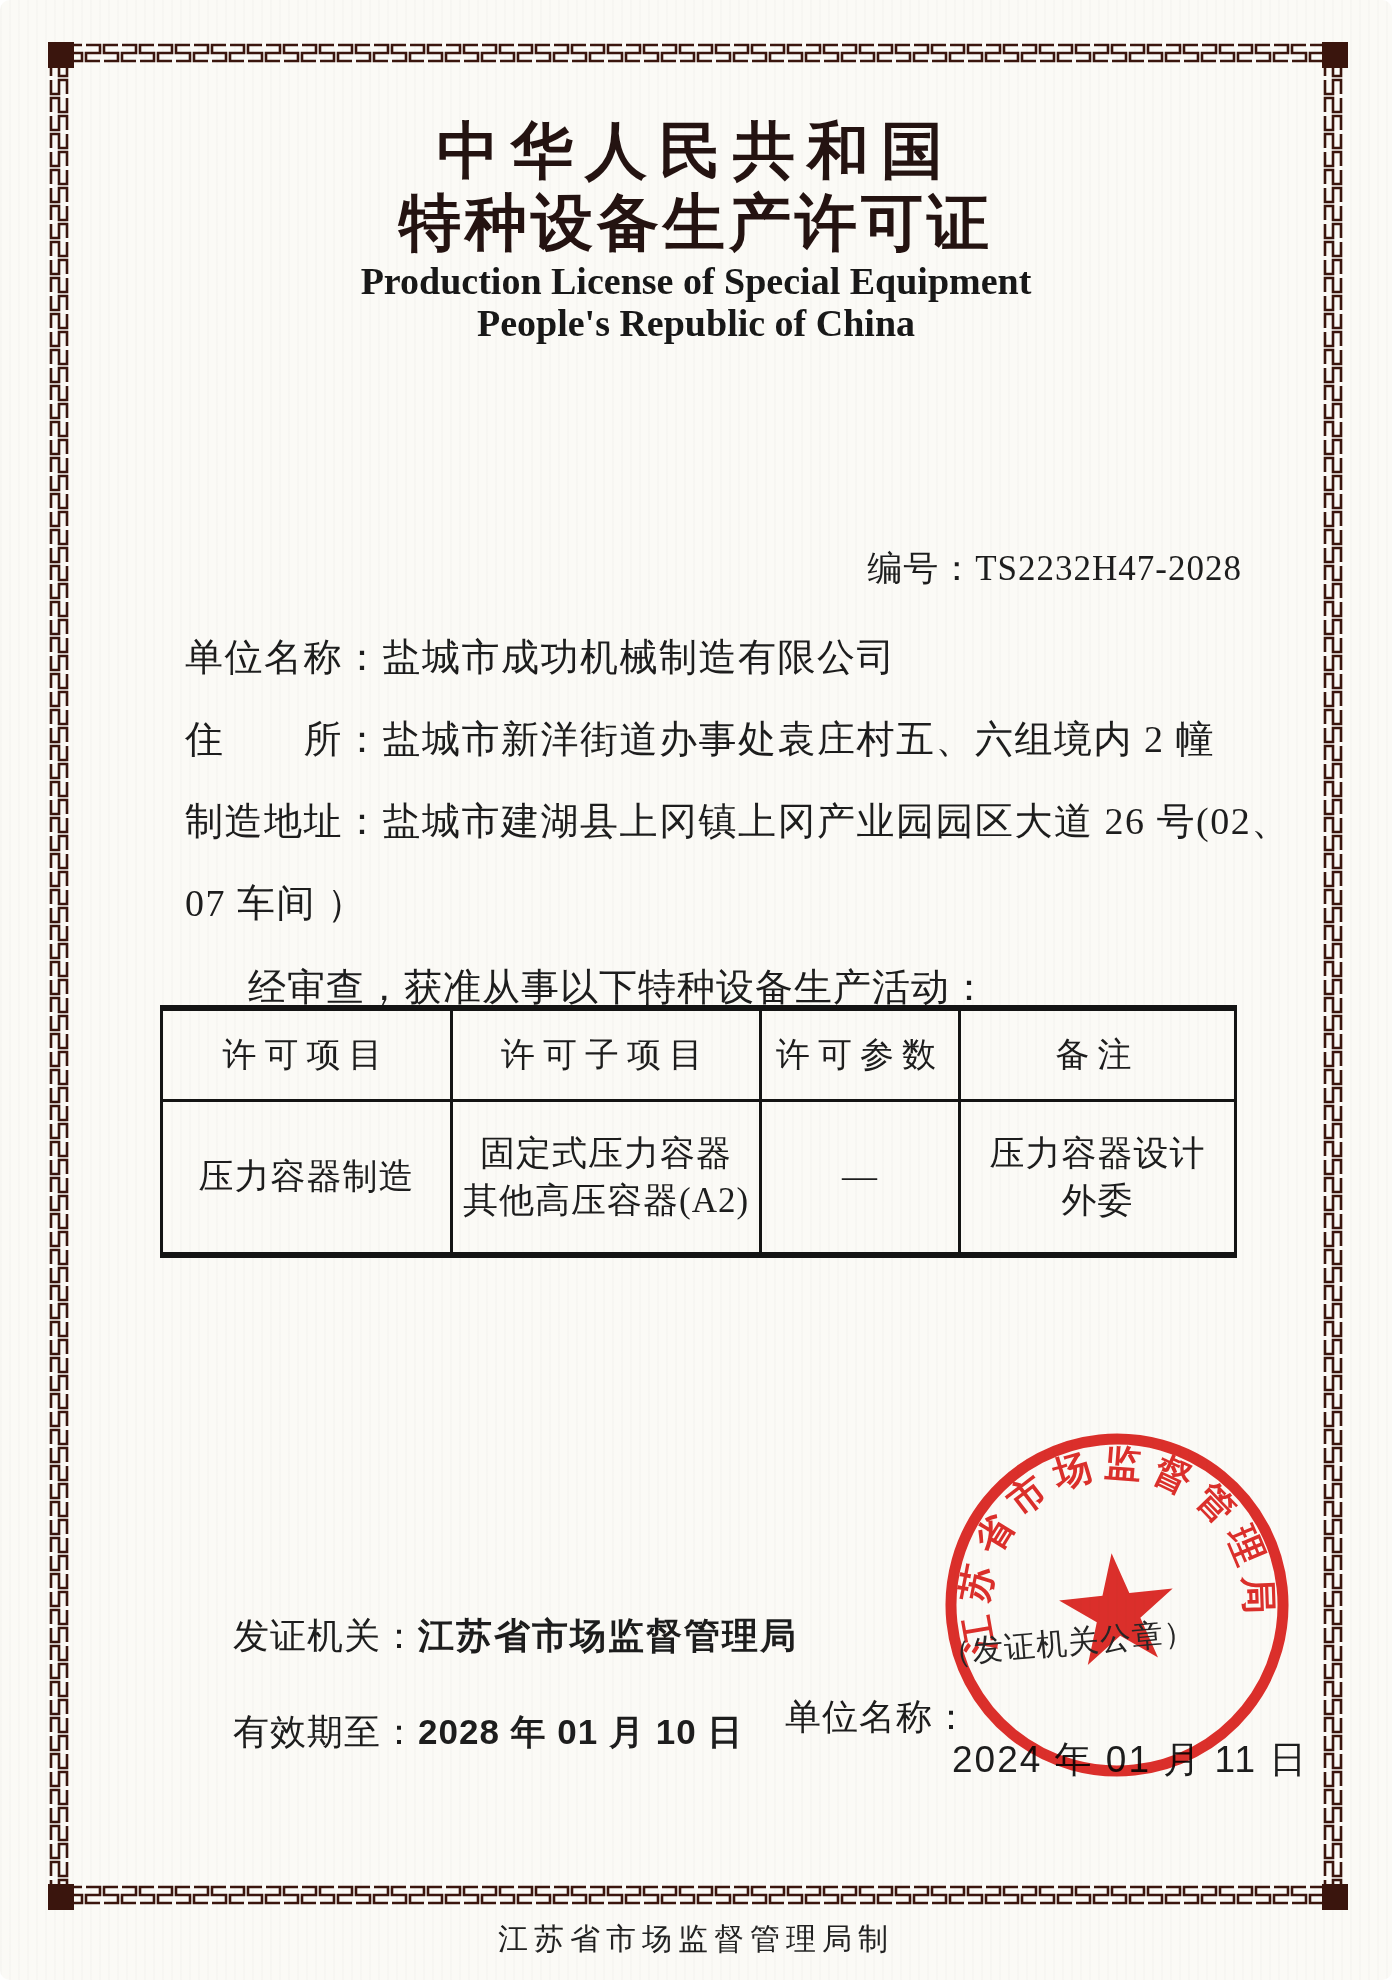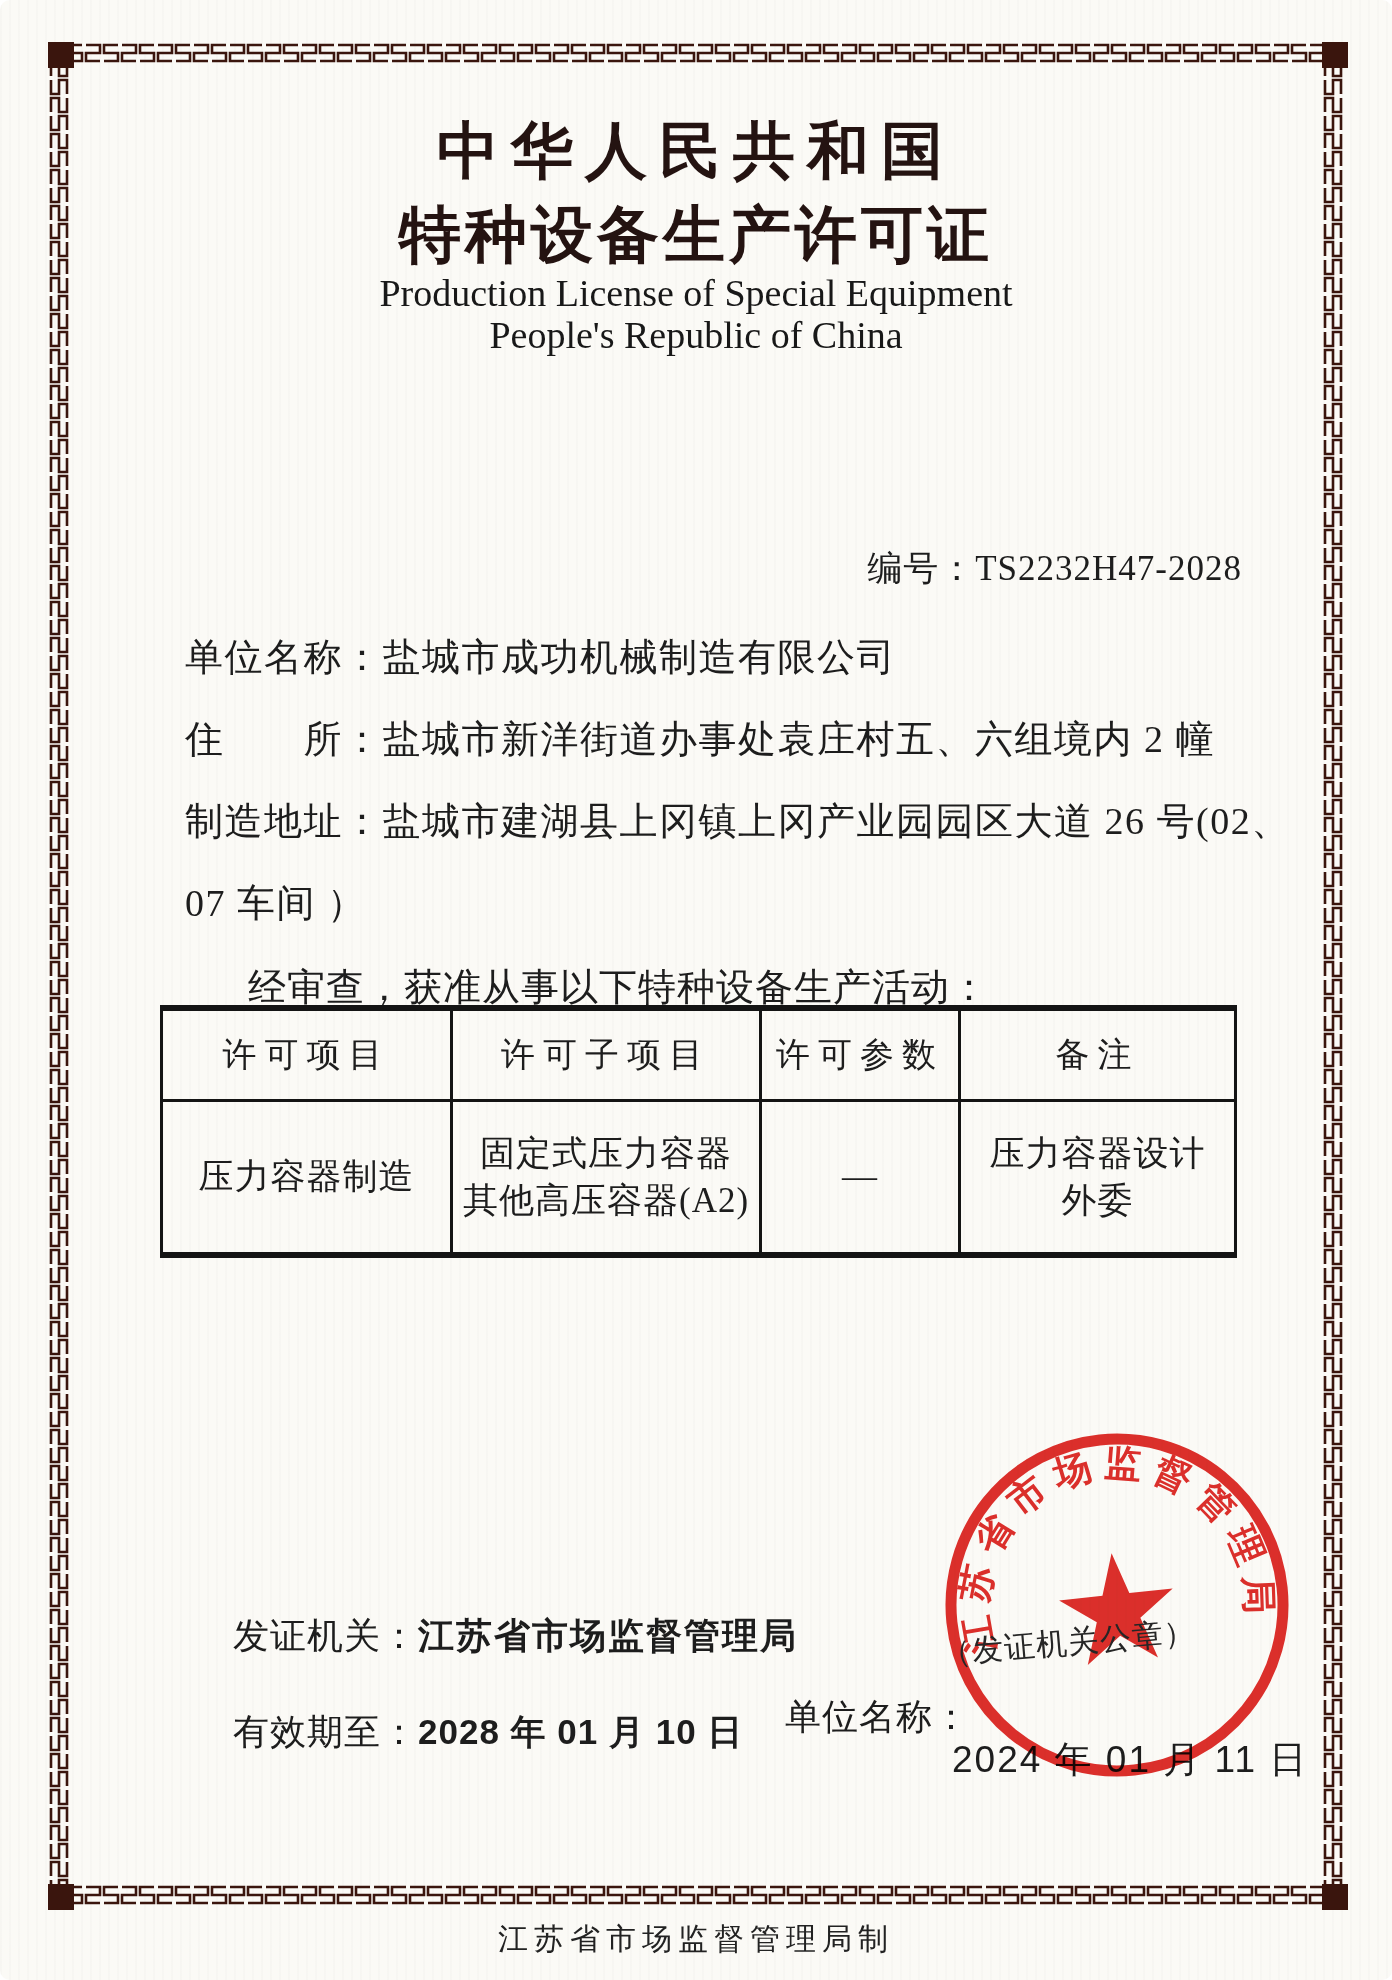--- a/index.html
+++ b/index.html
@@ -8,22 +8,22 @@
     background:#fbfaf6;
     background-image:repeating-linear-gradient(90deg, rgba(90,90,90,0.025) 0 2px, rgba(0,0,0,0) 2px 9px);
     font-family:"Liberation Serif", serif;
     color:#1d1d1d;
     border-radius:10px;
   }
   .border-strip{position:absolute;display:block;}
   .corner{position:absolute;width:26px;height:26px;}
   .title-block{position:absolute;top:116px;left:0;width:100%;text-align:center;}
   .t-cn{font-size:62px;font-weight:700;letter-spacing:12px;line-height:1.16;color:#241311;}
-  .t-cn2{letter-spacing:4px;margin-top:12px;}
-  .t-en{font-size:38px;font-weight:400;line-height:1.12;letter-spacing:0px;color:#181818;}
+  .t-cn2{letter-spacing:4px;}
+  .t-en{font-size:38px;font-weight:700;line-height:1.12;letter-spacing:0px;color:#181818;}
   .license-no{position:absolute;top:545px;right:150px;font-size:35px;letter-spacing:1px;}
   .fields{position:absolute;left:185px;top:628px;width:1075px;font-size:38px;letter-spacing:1.5px;}
   .field-row{height:82px;line-height:58px;white-space:nowrap;}
   .statement{margin-top:6px;padding-left:63px;font-size:38px;letter-spacing:1px;}
   table.license{
     position:absolute;left:160px;top:1005px;width:1077px;
     border-collapse:collapse;table-layout:fixed;text-align:center;
     border-top:6px solid #141414;border-bottom:6px solid #141414;
   }
   table.license th, table.license td{border:3px solid #141414;}

